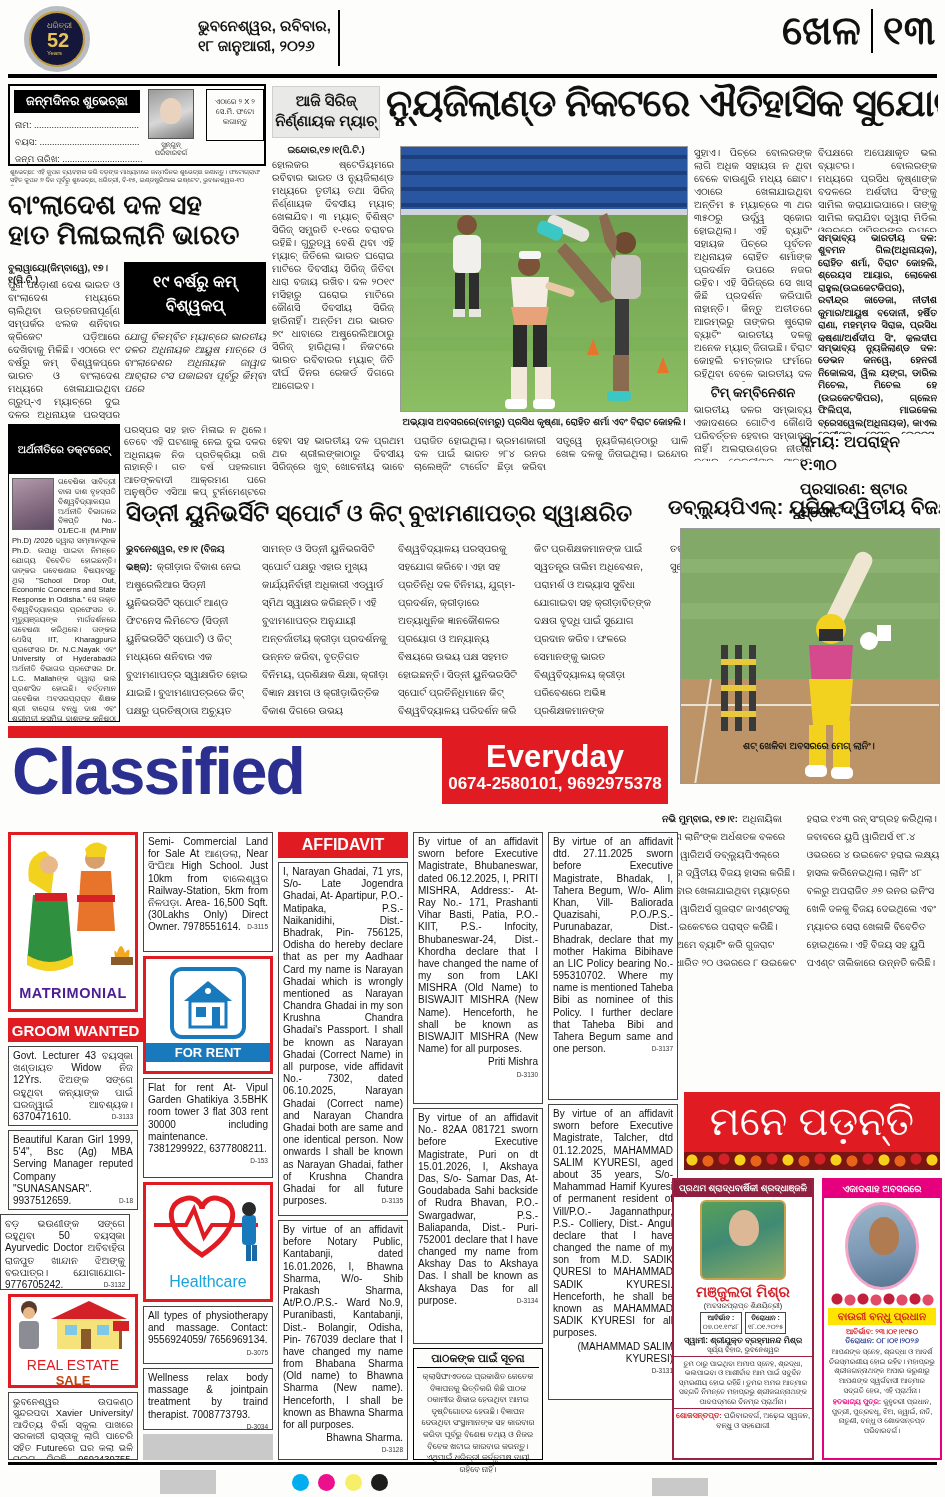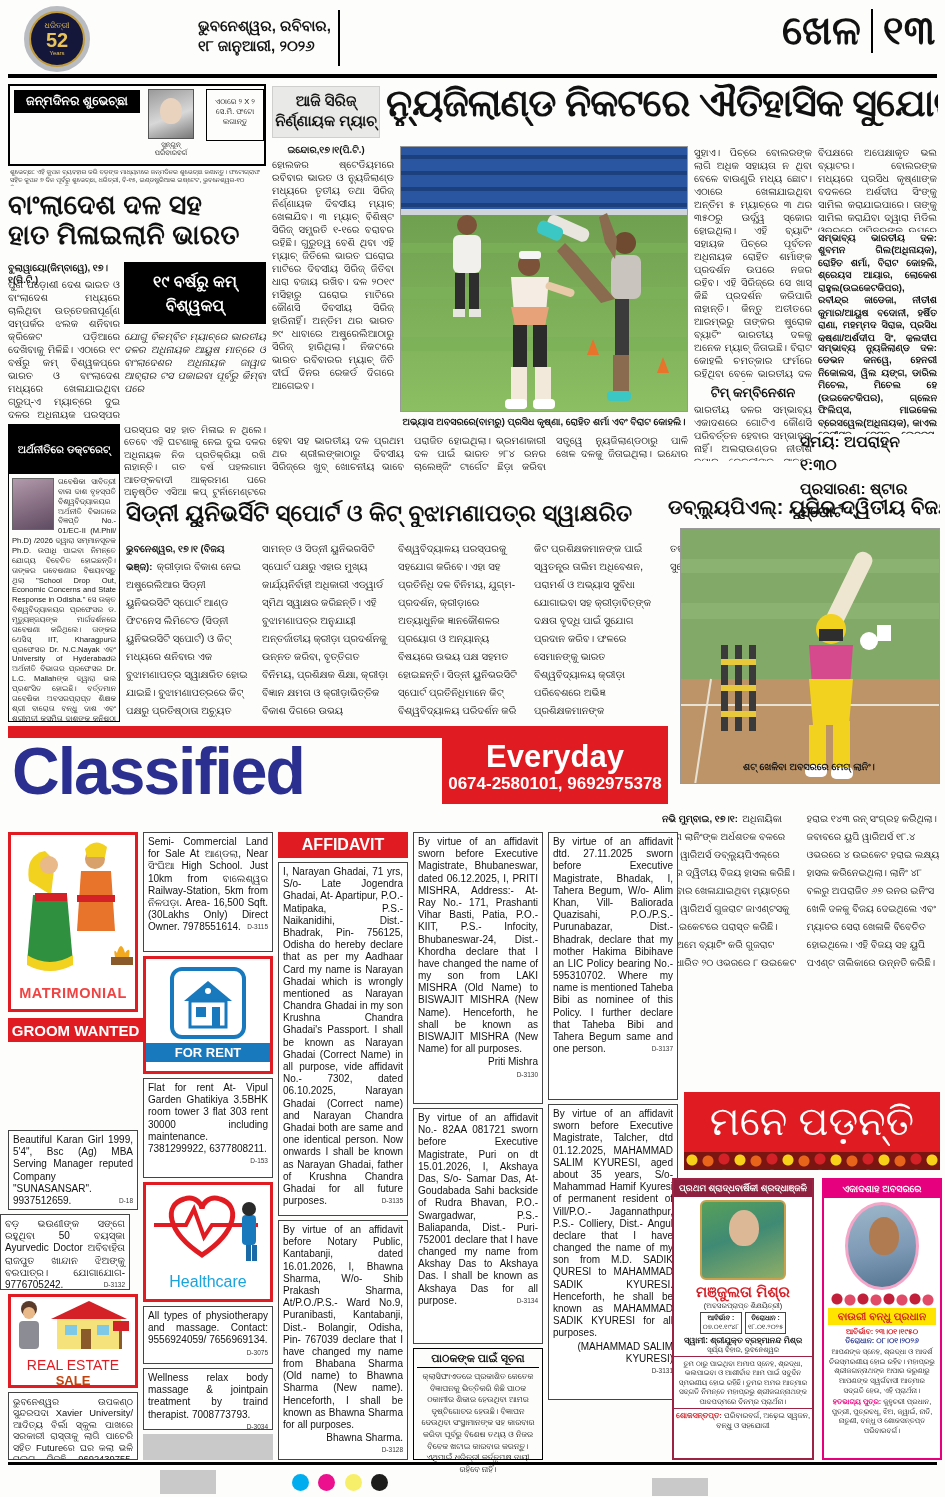--- a/index.html
+++ b/index.html
@@ -11,21 +11,21 @@
   }
   .abs { position:absolute; }
   .b { font-weight:bold; }
   .ctr { text-align:center; }
 
   
   .logo-wreath { width:66px; height:66px; border-radius:50%;
     border:5px solid #b9bcc0; background:radial-gradient(circle,#e8c35a 0%,#caa23c 60%,#a9842b 100%);
     display:flex; align-items:center; justify-content:center; }
   .logo-disc { width:52px; height:52px; border-radius:50%; background:#14173a;
-    color:#e8c35a; display:flex; flex-direction:column; align-items:center; justify-content:center; line-height:1; }
+    color:#e8c35a; display:flex; flex-direction:column; align-items:flex-start; justify-content:center; line-height:1;padding-left:16px; }
   .logo-disc .t1 { font-size:8px; }
   .logo-disc .t2 { font-size:20px; font-weight:bold; }
   .logo-disc .t3 { font-size:6px; }
   .masthead-date { font-size:15px; font-weight:bold; line-height:1.35; }
   .section-title { display:flex; align-items:center; gap:10px; font-size:40px; font-weight:bold; }
   .section-title .vbar { width:2px; height:44px; background:#000; }
   .rule { background:#000; }
 
   
   .bday { border:2px solid #000; }
@@ -70,21 +70,21 @@
   .cls-right .t2 { font-size:17px; font-weight:bold; }
 
   
   .ad { border:1.2px solid #444; padding:3px 4px; font-size:10px; line-height:1.22;
     text-align:justify; overflow:hidden; background:#fff; }
   .ad .adid { float:right; font-size:6.5px; color:#333; margin-top:2px; }
   .ad .sig { display:block; text-align:right; margin-top:1px; }
   .hdr-red { background:#e01b22; color:#fff; font-weight:bold; text-align:center;
     font-size:15px; line-height:1.0; display:flex; align-items:center; justify-content:center; }
   .fbox { border:3px solid #e01b22; background:#fff; overflow:hidden; }
-  .matri-label { color:#ef4444; font-weight:bold; font-size:14.5px; text-align:center; letter-spacing:0.5px; }
+  .matri-label { color:#4c1d95; font-weight:bold; font-size:14.5px; text-align:center; letter-spacing:0.5px; }
   .re-label { color:#e01b22; font-weight:normal; font-size:14px; text-align:center; }
   .re-sale { color:#c2410c; font-weight:bold; font-size:13px; text-align:center; text-decoration:underline; }
   .forrent-bar { background:#1879bd; color:#fff; font-weight:bold; font-size:13px; text-align:center; padding:2px 0; }
   .hc-label { color:#1ba3dc; font-size:16px; text-align:center; }
   .notice { border:1.5px solid #000; padding:3px; }
   .notice-title { font-size:11px; font-weight:bold; text-align:center; border-bottom:1px solid #000;
     padding-bottom:2px; margin-bottom:3px; }
   .notice-body { font-size:8px; line-height:1.45; text-align:center; }
   .gray-strip { background:#c9c9c9; }
 
@@ -149,20 +149,25 @@
   <div class="abs" style="left:338px; top:10px; width:2px; height:56px; background:#000;"></div>
   <div class="abs section-title" style="left:782px; top:8px;">
     <span>ଖେଳ</span>
     <span class="vbar"></span>
     <span>୧୩</span>
   </div>
   <div class="abs rule" style="left:8px; top:74px; width:929px; height:4px;"></div>
 
   <div class="abs bday" style="left:8px; top:84px; width:258px; height:82px;">
     <div class="bday-title abs" style="left:4px; top:4px; width:126px; text-align:center;">ଜନ୍ମଦିନର ଶୁଭେଚ୍ଛା</div>
+    <div class="abs" style="left:5px; top:28px; width:128px;">
+      <div class="bday-field">ନାମ: ..........................................</div>
+      <div class="bday-field">ବୟସ: ........................................</div>
+      <div class="bday-field">ଜନ୍ମ ତାରିଖ: ................................</div>
+    </div>
     <div class="abs bday-photo" style="left:138px; top:3px; width:46px; height:50px;">
       <div class="face"></div>
     </div>
     <div class="abs bday-cap" style="left:132px; top:55px; width:58px;">
       <span>ସୁନ୍‌ଗୁନ୍</span><br>
       <span>ପରିବାରବର୍ଗ</span>
     </div>
     <div class="abs bday-slot" style="left:196px; top:3px; width:58px; height:52px;">ଏଠାରେ ୨ X ୨ ସେ.ମି. ଫଟୋ ଲଗାନ୍ତୁ</div>
     <div class="abs bday-fine" style="left:196px; top:58px; width:58px; height:20px; overflow:hidden;"></div>
   </div>
@@ -293,21 +298,21 @@
       <path d="M128 116 L172 116 L168 170 L132 170 Z" fill="#d44a8c"></path>
       <path d="M128 150 L172 150 L168 196 L132 196 Z" fill="#f2d11f"></path>
       <rect x="128" y="196" width="17" height="44" fill="#f2d11f"></rect>
       <rect x="152" y="192" width="17" height="48" fill="#f2d11f"></rect>
       <rect x="124" y="236" width="22" height="12" rx="5" fill="#fff"></rect>
       <rect x="150" y="238" width="22" height="12" rx="5" fill="#fff"></rect>
       <circle cx="188" cy="112" r="9" fill="#fff"></circle>
       <circ cx="176" cy="120" r="8" fill="#fff"></circ>
     </svg>
   </div>
-  <div class="abs caption" style="left:678px; top:761px; width:262px;">ଶଟ୍ ଖେଳିବା ଅବସରରେ ମେଗ୍ ଲାନିଂ।</div>
+  <div class="abs caption" style="left:678px; top:740px; width:262px;">ଶଟ୍ ଖେଳିବା ଅବସରରେ ମେଗ୍ ଲାନିଂ।</div>
   <div class="abs" style="left:662px; top:808px; width:280px; height:276px; column-count:2; column-gap:9px;">
     <span class="dateline">ନଭି ମୁମ୍ବାଇ, ୧୭।୧:</span>
     <span class="body-txt" style="display:inline; font-size:9.8px;">ଅଧିନାୟିକା ମେଗ ଲାନିଂଙ୍କ ଅର୍ଧଶତକ ବଳରେ ୟୁପି ୱାରିଅର୍ସ ଡବ୍ଲ୍ୟୁପିଏଲ୍‌ରେ ନିଜର ଦ୍ୱିତୀୟ ବିଜୟ ହାସଲ କରିଛି। ଶନିବାର ଖେଳାଯାଇଥିବା ମ୍ୟାଚ୍‌ରେ ୟୁପି ୱାରିଅର୍ସ ଗୁଜରାଟ ଜାଏଣ୍ଟସକୁ ୬ ଉଇକେଟରେ ପରାସ୍ତ କରିଛି। ପ୍ରଥମେ ବ୍ୟାଟିଂ କରି ଗୁଜରାଟ ନିର୍ଦ୍ଧାରିତ ୨୦ ଓଭରରେ ୮ ଉଇକେଟ ହରାଇ ୧୪୩ ରନ୍ ସଂଗ୍ରହ କରିଥିଲା। ଜବାବରେ ୟୁପି ୱାରିଅର୍ସ ୧୮.୪ ଓଭରରେ ୪ ଉଇକେଟ ହରାଇ ଲକ୍ଷ୍ୟ ହାସଲ କରିନେଇଥିଲା। ଲାନିଂ ୪୮ ବଲରୁ ଅପରାଜିତ ୬୭ ରନର ଇନିଂସ ଖେଳି ଦଳକୁ ବିଜୟ ଦେଇଥିଲେ ଏବଂ ମ୍ୟାଚର ସେରା ଖେଳାଳି ବିବେଚିତ ହୋଇଥିଲେ। ଏହି ବିଜୟ ସହ ୟୁପି ପଏଣ୍ଟ ତାଲିକାରେ ଉନ୍ନତି କରିଛି।</span>
   </div>
 
   <div class="abs cls-red" style="left:8px; top:726px; width:660px; height:12px;"></div>
   <div class="abs cls-word" style="left:12px; top:738px;">Classified</div>
   <div class="abs cls-right" style="left:442px; top:738px; width:226px; height:66px;">
     <div class="t1">Everyday</div>
     <div class="t2">0674-2580101, 9692975378</div>
@@ -328,20 +333,24 @@
       <rect x="66" y="60" width="38" height="7" fill="#d42027"></rect>
       <rect x="72" y="96" width="11" height="34" fill="#fff"></rect>
       <rect x="88" y="96" width="11" height="34" fill="#fff"></rect>
 
       <path d="M106 118 Q110 104 114 118 Q120 110 118 122 L104 122 Q102 112 106 118Z" fill="#f2a81f"></path>
       <rect x="100" y="122" width="22" height="8" fill="#8a5a2a"></rect>
     </svg>
     <div class="matri-label">MATRIMONIAL</div>
   </div>
   <div class="abs hdr-red" style="left:8px; top:1018px; width:135px; height:24px;">GROOM WANTED</div>
+  <div class="abs ad" style="left:8px; top:1046px; width:130px; height:80px;">
+    <span>Govt. Lecturer 43 ବୟସ୍କା ଖଣ୍ଡାୟତ Widow ନିଜ 12Yrs. ଝିଅଙ୍କ ସଙ୍ଗେ ରହୁଥିବା କନ୍ୟାଙ୍କ ପାଇଁ ଘରଜ୍ୱାଇଁ ଆବଶ୍ୟକ। 6370471610.</span>
+    <span class="adid">D-3133</span>
+  </div>
   <div class="abs ad" style="left:8px; top:1130px; width:130px; height:80px;">
     <span>Beautiful Karan Girl 1999, 5'4", Bsc (Ag) MBA Serving Manager reputed Company "SUNASANSAR". 9937512659.</span>
     <span class="adid">D-18</span>
   </div>
   <div class="abs ad" style="left:0; top:1214px; width:130px; height:76px;">
     <span>ବଡ଼ ଭଉଣୀଙ୍କ ସଙ୍ଗେ ରହୁଥିବା 50 ବୟସ୍କା Ayurvedic Doctor ଅବିବାହିତା ରାଜପୁତ ଖାନ୍ଦାନ ଝିଅଙ୍କୁ ବରପାତ୍ର। ଯୋଗାଯୋଗ- 9776705242.</span>
     <span class="adid">D-3132</span>
   </div>
   <div class="abs fbox" style="left:8px; top:1294px; width:130px; height:94px;">
     <svg width="122" height="56" viewBox="0 0 122 56">

